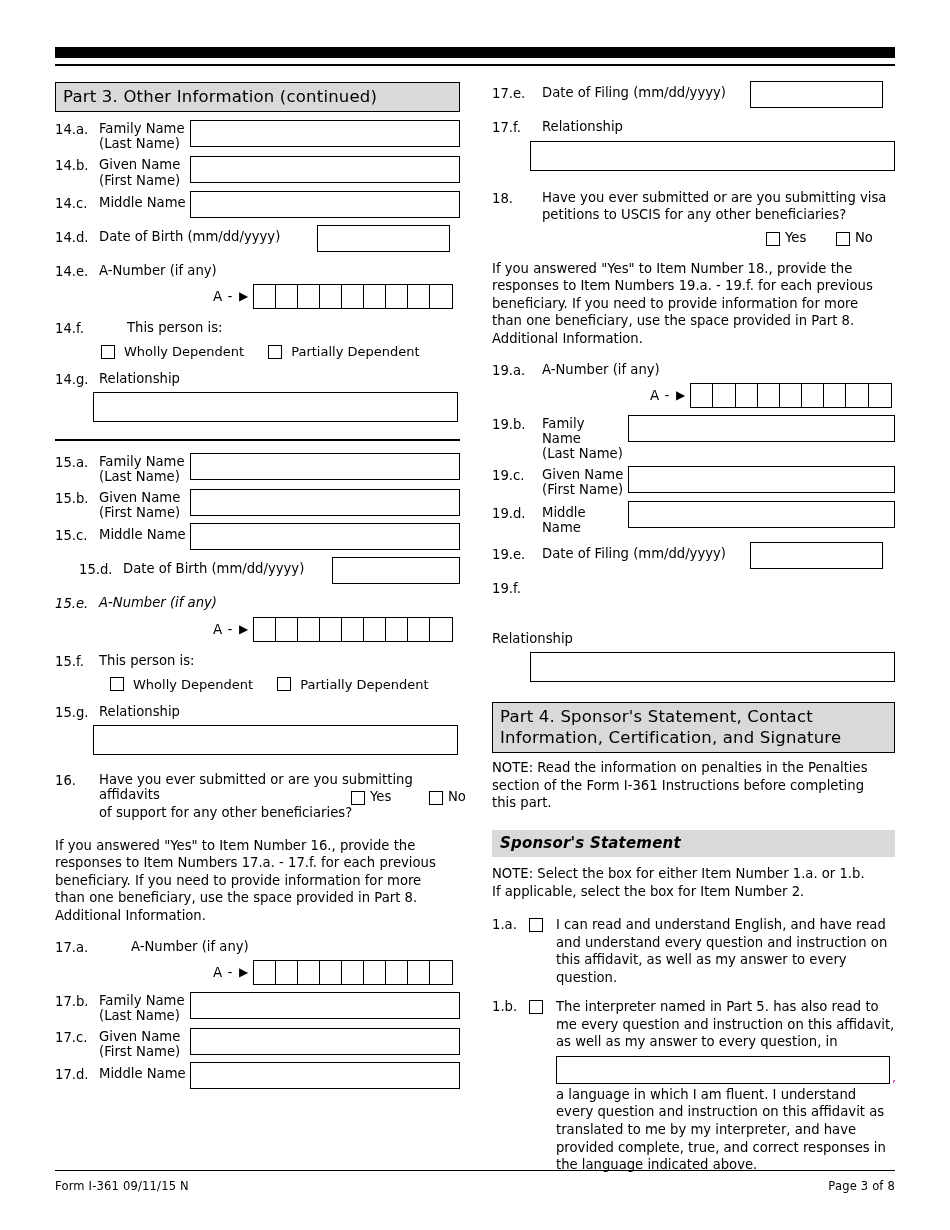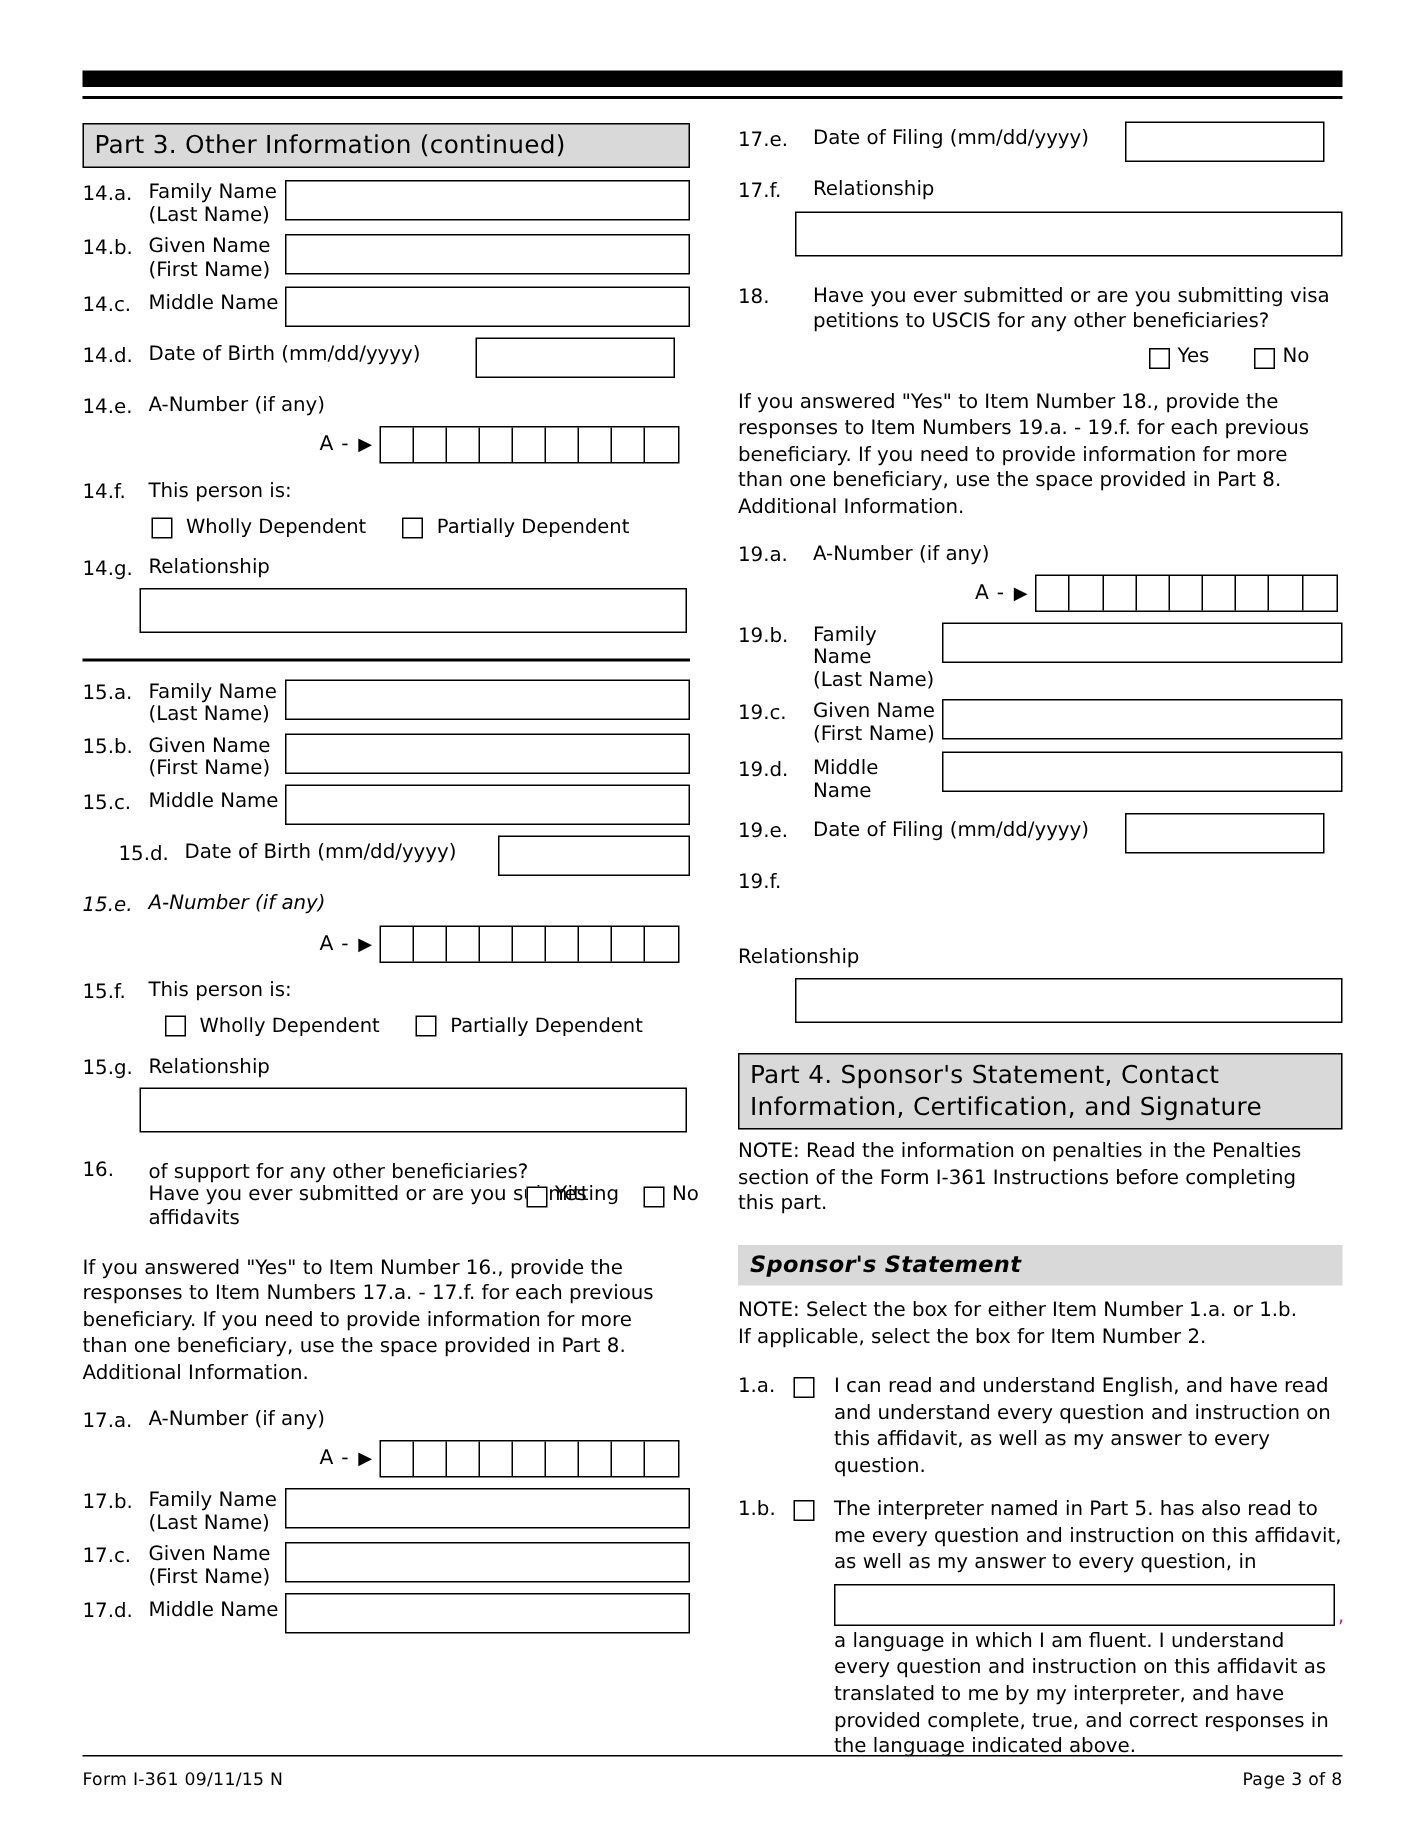--- a/index.html
+++ b/index.html
@@ -127,21 +127,21 @@
           <div class="acell"></div>
           <div class="acell"></div>
           <div class="acell"></div>
           <div class="acell"></div>
           <div class="acell"></div>
           <div class="acell"></div>
           <div class="acell"></div>
       </div>
     </div>
 
-    <div class="row" style="margin-top:11px;">
+    <div class="row" style="margin-top:11px;gap:28px;">
       <div class="num">14.f.</div>
       <div class="lbl">This person is:</div>
     </div>
     <div class="cbrow" style="margin-top:8px;margin-left:46px;">
       <span class="cb"></span>
       <span class="cbtxt">Wholly Dependent</span>
       <span class="cb" style="margin-left:24px;"></span>
       <span class="cbtxt">Partially Dependent</span>
     </div>
 
@@ -218,32 +218,32 @@
 
     <div class="row" style="margin-top:12px;">
       <div class="num">15.g.</div>
       <div class="lbl">Relationship</div>
     </div>
     <div class="box fullbox" style="width:365px;margin-left:38px;margin-top:5px;"></div>
 
     <div class="row" style="margin-top:17px;">
       <div class="num">16.</div>
       <div style="position:relative;width:355px;">
+        <div class="lbl2">Have you ever submitted or are you submitting affidavits</div>
         <div class="lbl2" style="margin-top:2px;">of support for any other beneficiaries?</div>
-        <div class="lbl2">Have you ever submitted or are you submitting affidavits</div>
         <span class="cb" style="position:absolute;left:252px;top:19px;"></span>
         <span style="position:absolute;left:271px;top:17px;font-size:13.2px;">Yes</span>
         <span class="cb" style="position:absolute;left:330px;top:19px;"></span>
         <span style="position:absolute;left:349px;top:17px;font-size:13.2px;">No</span>
       </div>
     </div>
 
     <div class="para" style="margin-top:17px;width:400px;">If you answered "Yes" to Item Number 16., provide the responses to Item Numbers 17.a. - 17.f. for each previous beneficiary.  If you need to provide information for more than one beneficiary, use the space provided in Part 8. Additional Information.</div>
 
-    <div class="row" style="margin-top:14px;">
+    <div class="row" style="margin-top:14px;gap:32px;">
       <div class="num">17.a.</div>
       <div class="lbl">A-Number (if any)</div>
     </div>
     <div class="anum" style="margin-top:5px;margin-left:158px;">
       <span class="adash">A -</span>
       <span class="arrow">▶</span>
       <div class="agrid">
         <div class="acell"></div>
           <div class="acell"></div>
           <div class="acell"></div>

